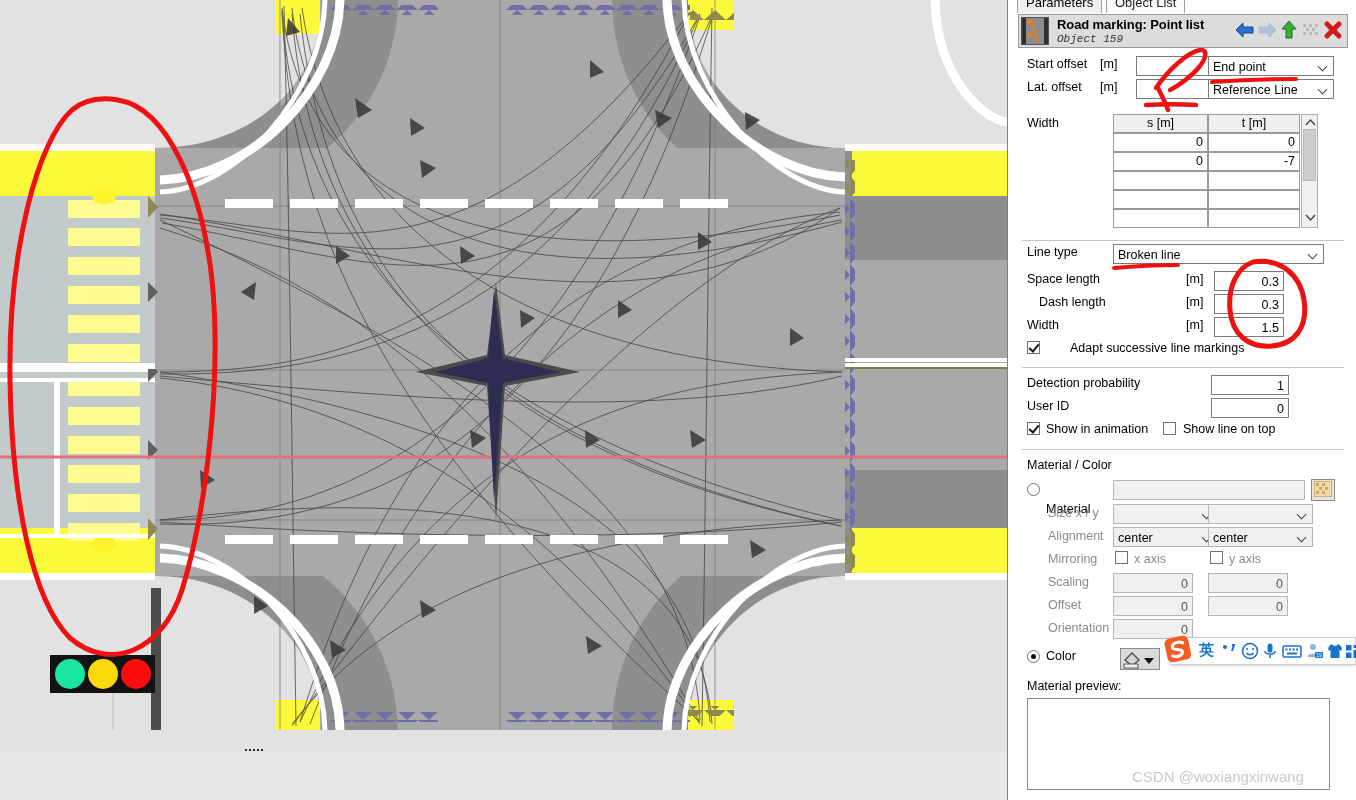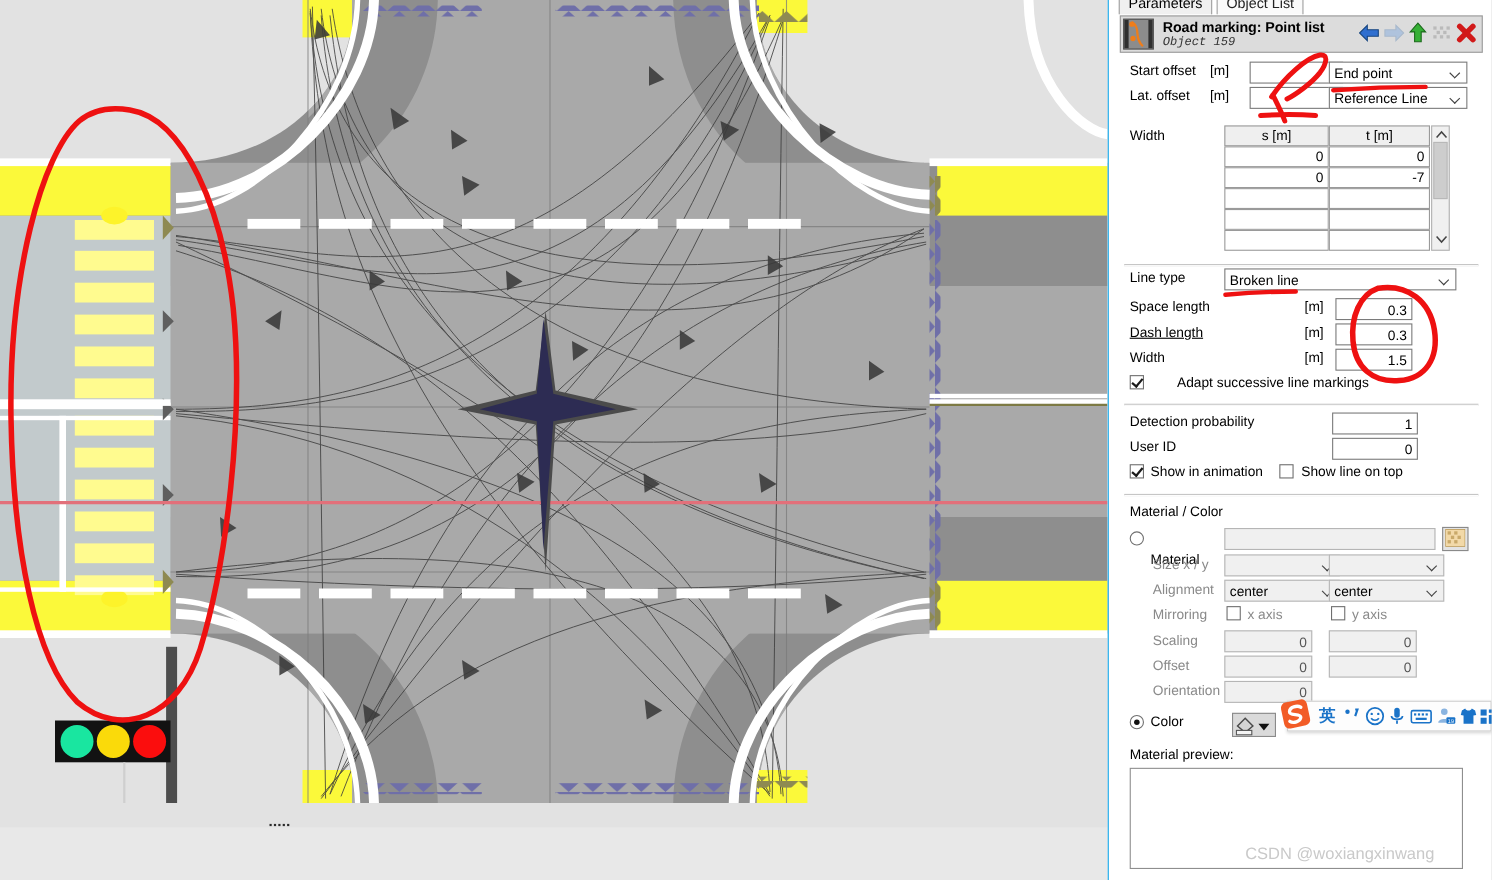--- a/index.html
+++ b/index.html
@@ -514,21 +514,21 @@
       <span class="lbl" style="left:19px;top:233px;">Line type</span>
       <div class="combo" style="left:105px;top:232px;width:211px;">
         <span>Broken line</span>
         <span class="chev"></span>
       </div>
 
       <span class="lbl" style="left:19px;top:260px;">Space length</span>
       <span class="lbl" style="left:178px;top:260px;">[m]</span>
       <div class="fieldbox" style="left:206px;top:259px;width:70px;">0.3</div>
 
-      <span class="lbl" style="left:19px;top:283px;text-decoration:underline;">Dash length</span>
+      <span class="lbl" style="left:31px;top:283px;">Dash length</span>
       <span class="lbl" style="left:178px;top:283px;">[m]</span>
       <div class="fieldbox" style="left:206px;top:282px;width:70px;">0.3</div>
 
       <span class="lbl" style="left:19px;top:306px;">Width</span>
       <span class="lbl" style="left:178px;top:306px;">[m]</span>
       <div class="fieldbox" style="left:206px;top:305px;width:70px;">1.5</div>
 
       <div class="chk on" style="left:19px;top:329px;"></div>
       <span class="lbl" style="left:38px;top:329px;margin-left:24px;">Adapt successive line markings</span>
 

